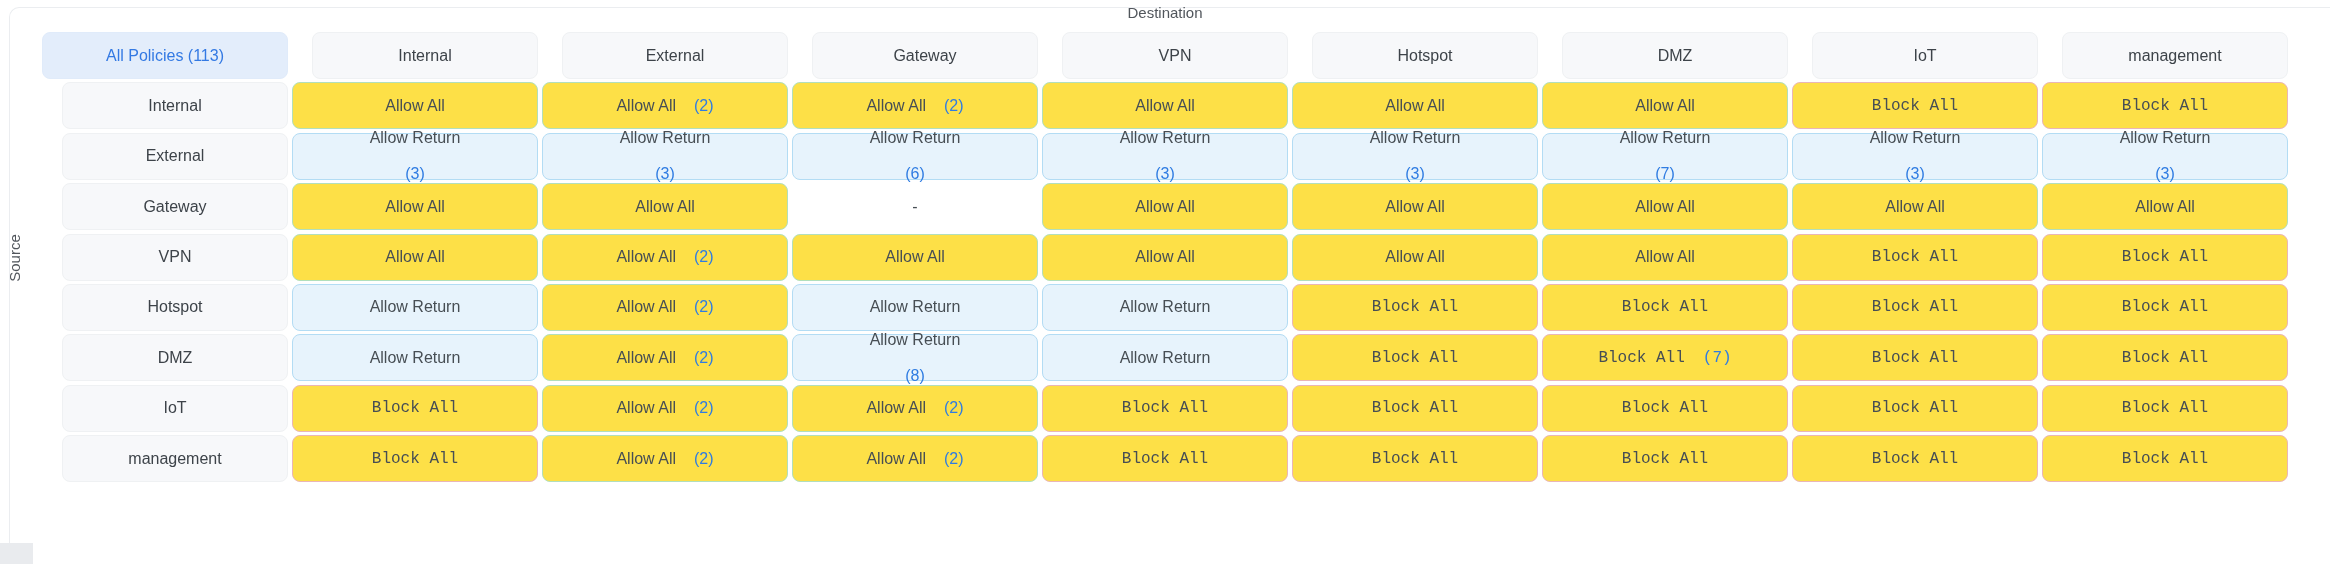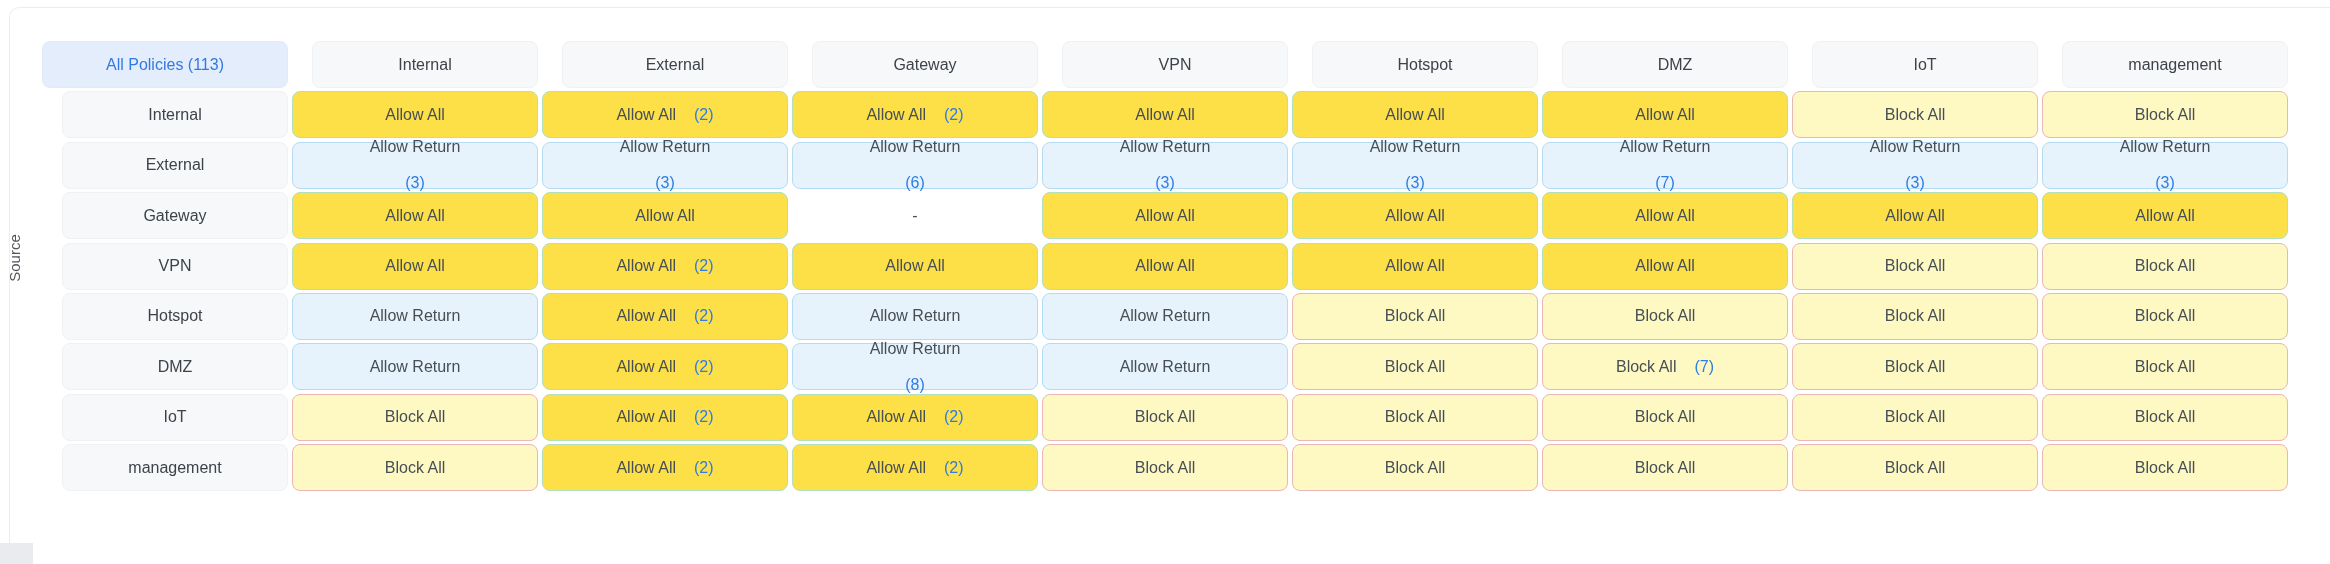--- a/index.html
+++ b/index.html
@@ -24,21 +24,21 @@
   .dest-label{
     position:absolute;left:42px;top:4px;width:2246px;
     text-align:center;font-size:15px;color:#51565c;
   }
   .source-label{
     position:absolute;left:14px;top:258px;
     transform:translate(-50%,-50%) rotate(-90deg);
     font-size:15px;color:#51565c;white-space:nowrap;
   }
   .grid{
-    position:absolute;left:42px;top:41px;
+    position:absolute;left:42px;top:32px;
     display:grid;
     grid-template-columns:repeat(9,246px);
     grid-auto-rows:47px;
     column-gap:4px;row-gap:3.4px;
   }
   .cell{
     border-radius:8px;
     display:flex;align-items:center;justify-content:center;
     font-size:16px;color:#474e54;
     gap:18px;
@@ -60,34 +60,36 @@
   .allow{
     background:#fde047;
     border:1px solid #b2dfbc;
   }
   .return{
     background:#e7f3fc;
     border:1px solid #b3dcf4;
     flex-direction:column;
   }
   .block{
-    background:#fef9c3;
+    background:#fde047;
     border:1px solid #eab6b6;
+    font-family:Liberation Mono, monospace;
   }
   .none{
     background:#ffffff;border:none;cursor:default;
   }
   .cnt{color:#2f7ce2;}
 </style>
 </head>
 <body>
 
 <div class="page">
   <div class="card-edge"></div>
   <div class="corner-patch"></div>
+  <div class="dest-label">Destination</div>
   <div class="source-label">Source</div>
   <div class="grid">
       <div class="cell all-policies">All Policies (113)</div>
       <div class="cell hdr">Internal</div>
       <div class="cell hdr">External</div>
       <div class="cell hdr">Gateway</div>
       <div class="cell hdr">VPN</div>
       <div class="cell hdr">Hotspot</div>
       <div class="cell hdr">DMZ</div>
       <div class="cell hdr">IoT</div>

